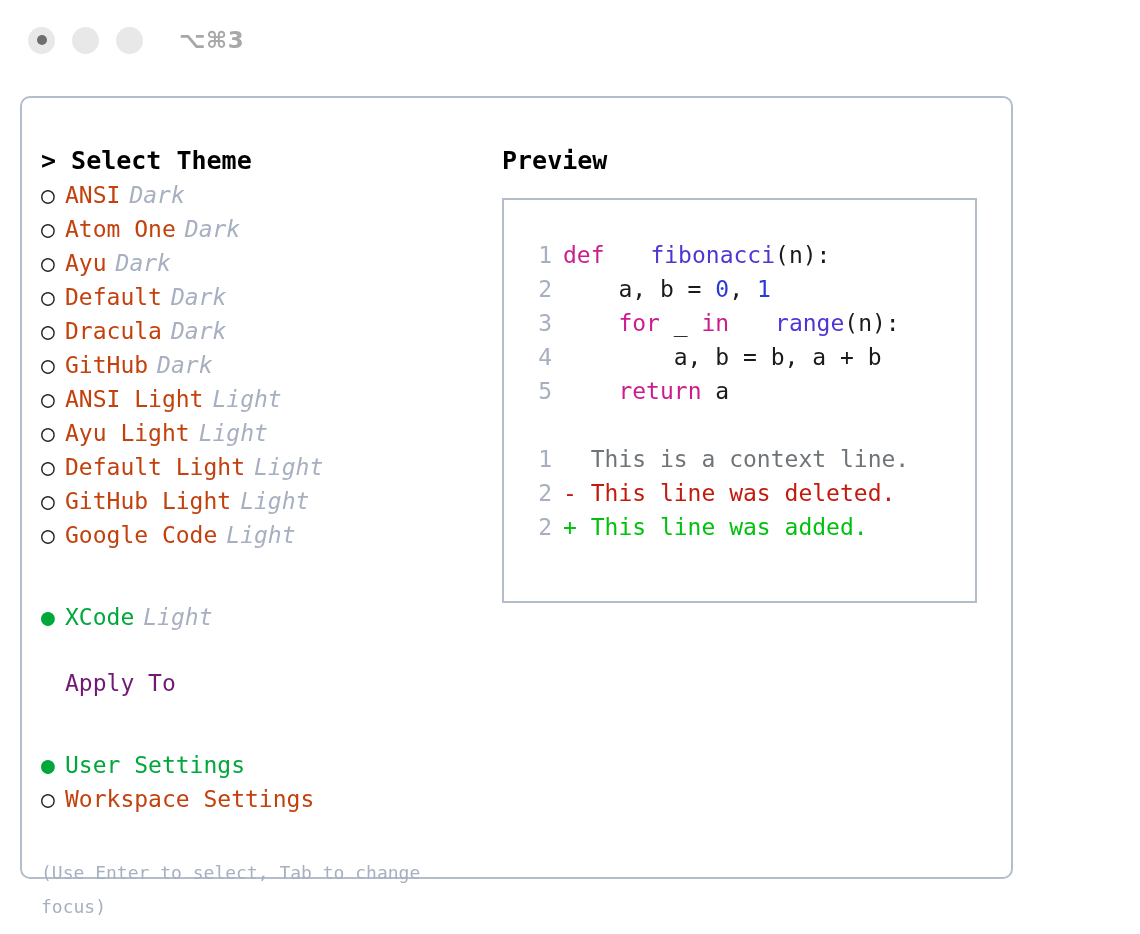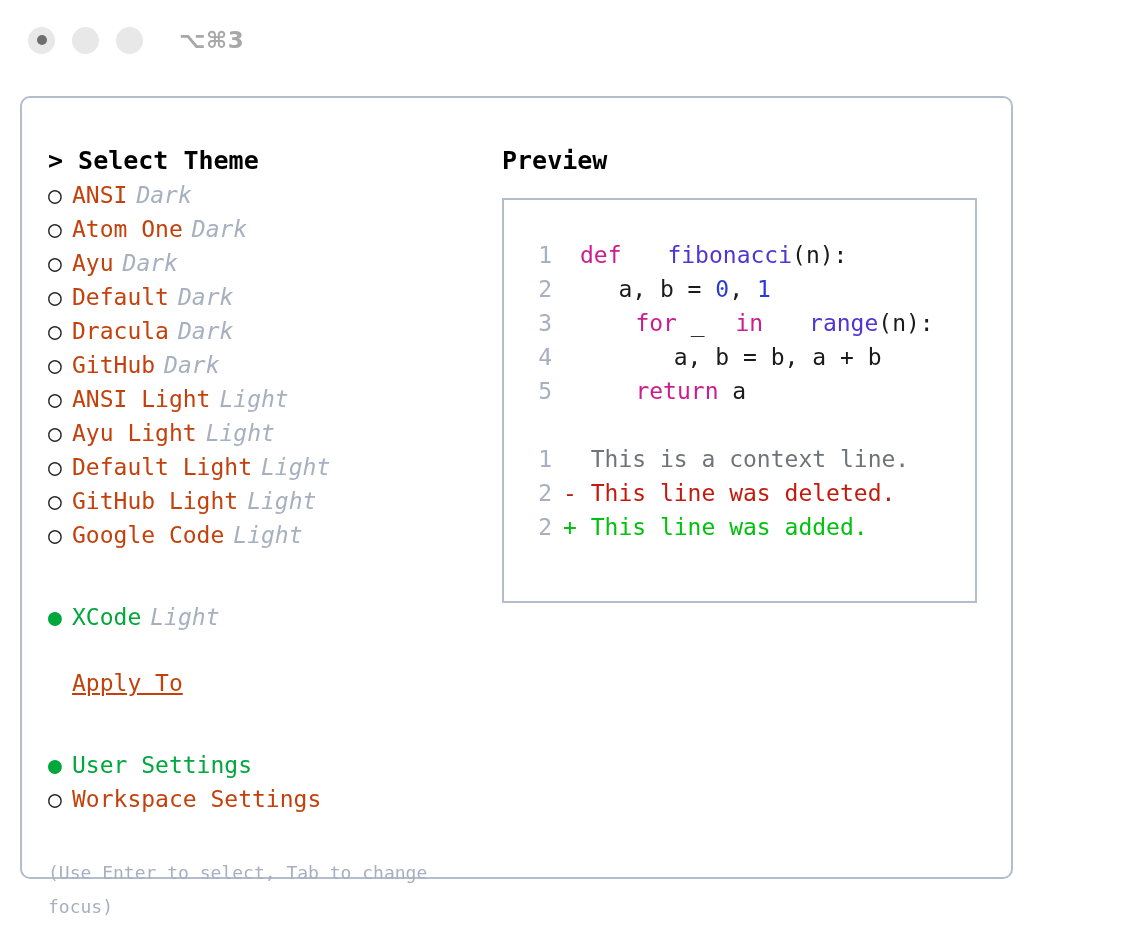--- a/index.html
+++ b/index.html
@@ -82,21 +82,21 @@
   #content-cols {
     position: absolute;
     left: 0; top: 0;
     width: 100%;
     height: 100%;
   }
 
   
   #left-col {
     position: absolute;
-    left: 26px;
+    left: 19px;
     top: 46px;
     width: 450px;
   }
   .section-header {
     font-size: 25px;
     font-weight: bold;
     color: #000000;
     line-height: 34px;
     white-space: pre;
   }
@@ -120,25 +120,24 @@
   .opt-label.selected { color: #00a83c; margin-top: 48px; }
   .opt-variant {
     color: #a7b0c0;
     margin-left: 9px;
     font-style: italic;
   }
 
   #apply-block { margin-top: 32px; }
   .plain-label {
     font-size: 23px;
-    color: #c2410c;
+    color: #701a75;
     line-height: 34px;
     padding-left: 24px;
     white-space: pre;
-    text-decoration: underline;
   }
 
   #hint-text {
     margin-top: 40px;
     font-size: 18px;
     line-height: 34px;
     color: #a7b0c0;
     width: 400px;
     white-space: pre-wrap;
   }
@@ -174,21 +173,21 @@
     white-space: pre;
   }
   .lineno {
     flex: 0 0 34px;
     width: 34px;
     text-align: right;
     color: #a7b0c0;
     margin-right: 11px;
   }
   .code-body { white-space: pre; }
-  .tok-kw   { color: #cc1d8d; margin-left: 17px; }
+  .tok-kw   { color: #cc1d8d; }
   .tok-fn   { color: #5034d4; margin-left: 32px; }
   .tok-num  { color: #2a3bd4; }
   .tok-plain{ color: #1a1a1a; }
   .diff-gap { height: 34px; }
   .diff-ctx { color: #6f7478; }
   .diff-del { color: #c21b0e; }
   .diff-add { color: #00c20e; }
 </style>
 </head>
 <body>

